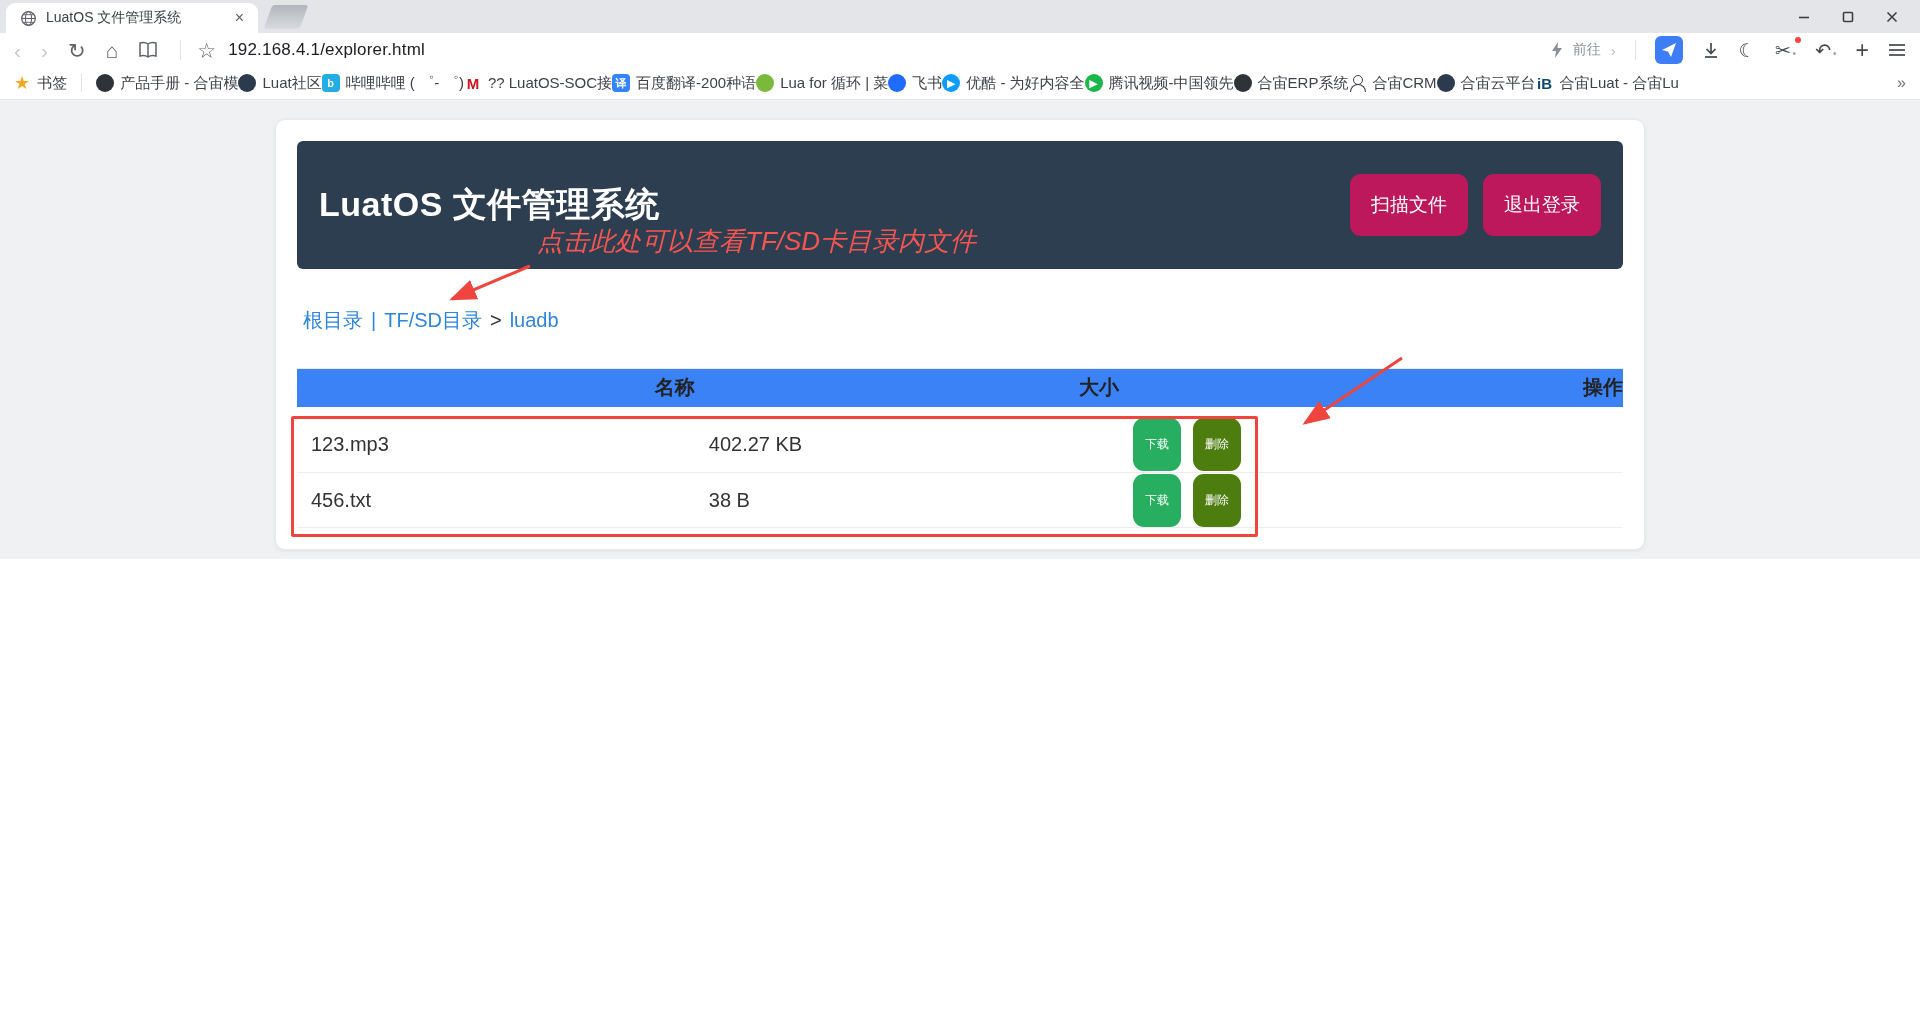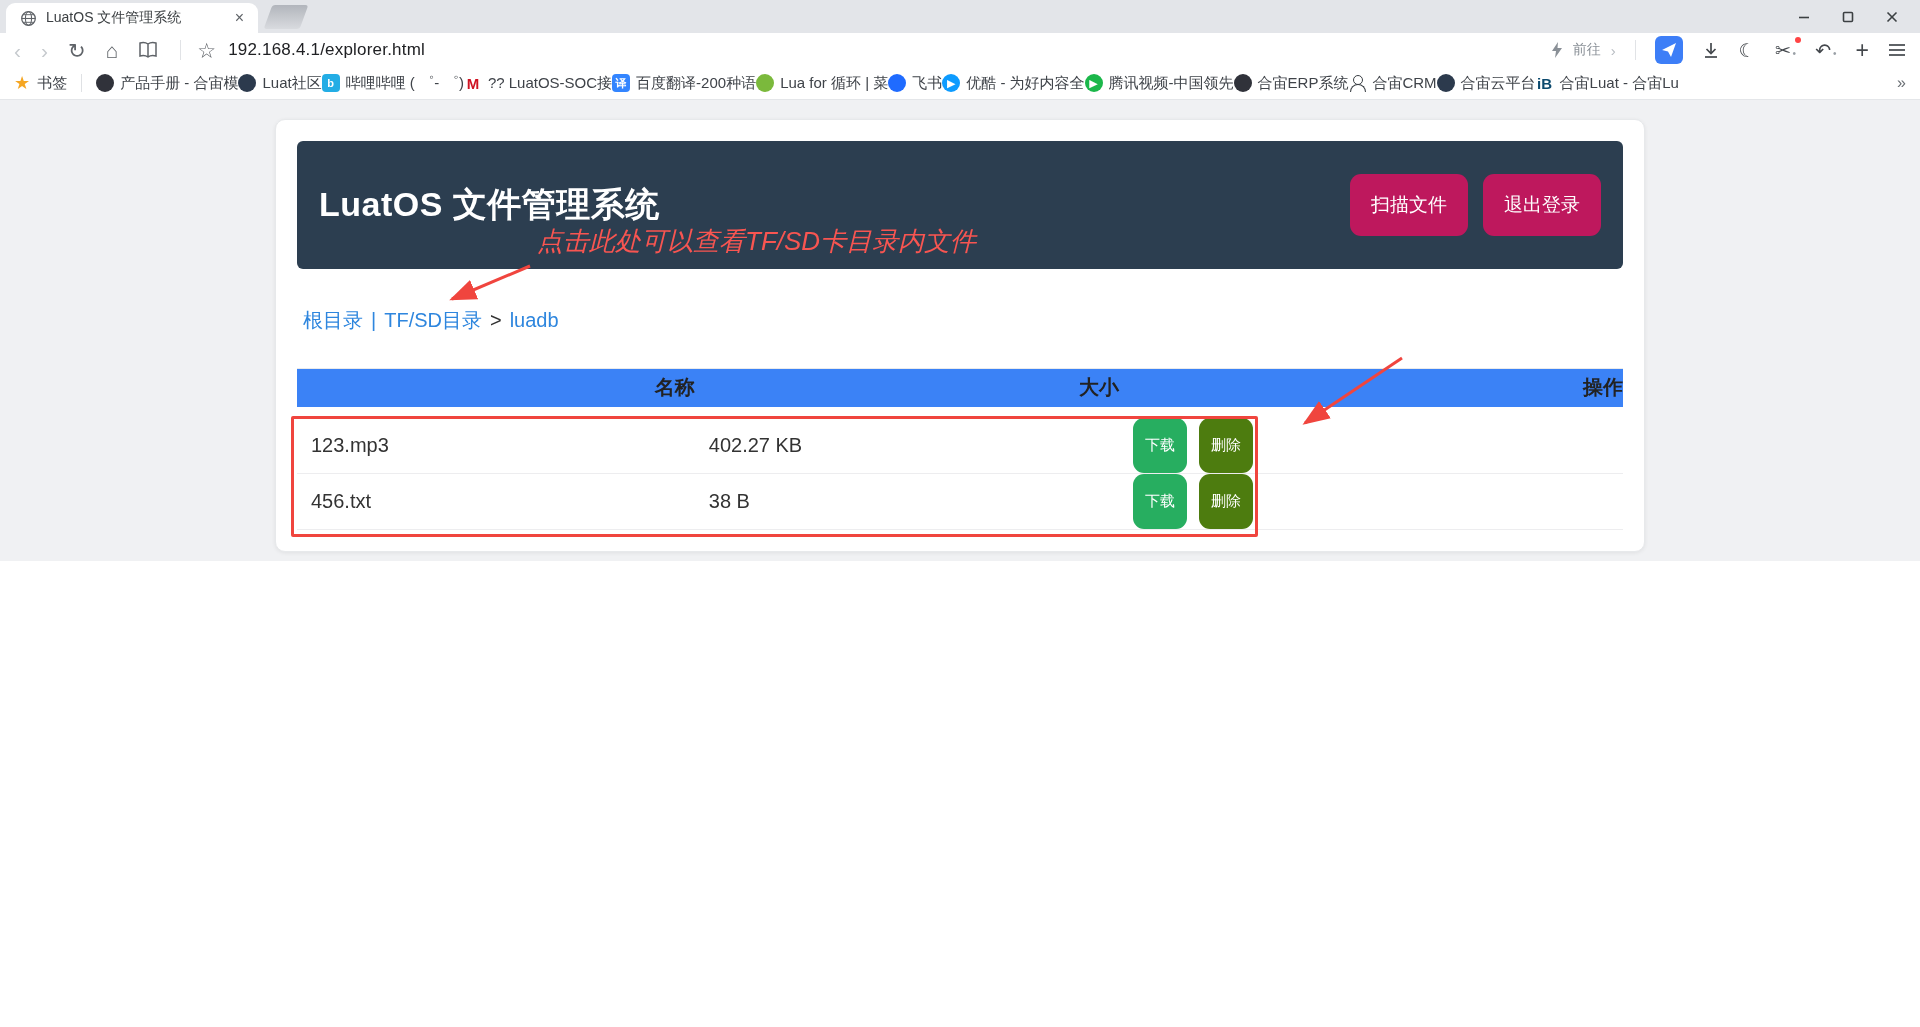--- a/index.html
+++ b/index.html
@@ -67,21 +67,21 @@
     padding:18px 21px; cursor:pointer; font-family:inherit; }
   .breadcrumb { margin:38px 0 0 6px; font-size:20px; }
   .bc-link { color:#2e86de; text-decoration:none; cursor:pointer; }
   .bc-sep1 { color:#2e86de; margin:0 8px; }
   .bc-sep2 { color:#333; margin:0 8px; }
   .file-table { width:100%; border-collapse:collapse; margin-top:34px; border-top:1px solid #e9eaec; }
   .file-table th { background:#3b82f6; text-align:right; font-size:20px; color:#222; height:38px;
     padding-left:14px; font-weight:bold; }
   .file-table tbody::before { content:""; display:table-row; height:11px; }
   .file-table td { height:55px; border-bottom:1px solid #ededef; font-size:20px; color:#333; padding-left:14px; }
-  .btn-sm { border:none; border-radius:11px; color:#fff; font-size:15px; padding:18px 12px;
+  .btn-sm { border:none; border-radius:11px; color:#fff; font-size:12px; padding:18px 12px;
     margin-right:12px; cursor:pointer; font-family:inherit; }
   .btn-dl { background:#27ae60; }
   .btn-del { background:#4d7c0f; }
 
   
   .anno-layer { position:absolute; inset:0; pointer-events:none; }
   .anno-text { position:absolute; color:#f85551; font-size:26px; white-space:nowrap; }
   .anno-note1 { left:537px; top:124px;font-style:italic; }
   .anno-note2 { left:1418px; top:226px; }
   .anno-rect { position:absolute; left:291px; top:316px; width:967px; height:121px;

